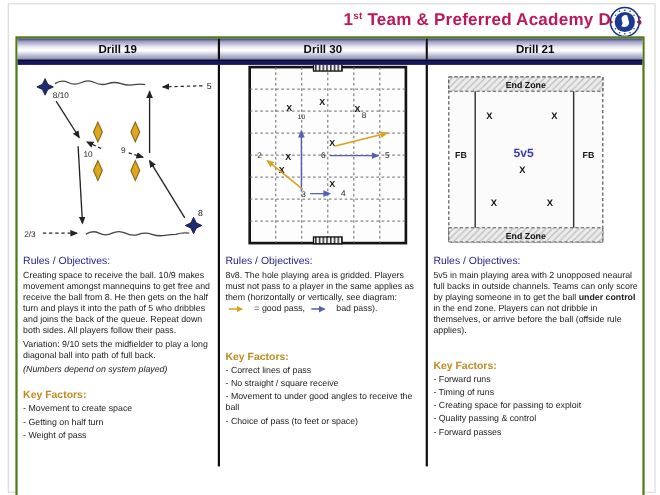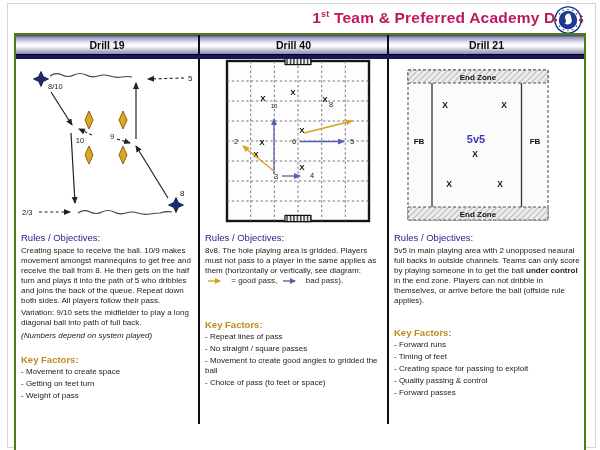--- a/index.html
+++ b/index.html
@@ -58,21 +58,21 @@
   </g>
   <circle cx="2.9" cy="15" r="1.2" fill="#c41e1e"></circle>
   <circle cx="27.1" cy="15" r="1.2" fill="#c41e1e"></circle>
   <circle cx="15" cy="15" r="9.2" fill="#1c3a8f"></circle>
   <path d="M15,8.6 q-4.2,1.8 -2.6,5.4 q1.4,2.8 -0.8,4.6 q2.8,1.6 5.4,0.2 q2.6,-1.6 1.6,-4.8 q-0.8,-3 -1.4,-5.2 Z" fill="#ffffff"></path>
 </svg>
 
 <div class="table">
   <div class="thead">
     <div class="th c1">Drill 19</div>
-    <div class="th c2">Drill 40</div>
+    <div class="th c2">Drill 30</div>
     <div class="th c3">Drill 21</div>
   </div>
   <div class="navy-band"></div>
   <div class="tbody">
 
     <div class="td c1">
       <svg class="diagram" width="182" height="168" viewBox="0 0 182 168">
         <defs>
           <marker id="a19k" markerWidth="9" markerHeight="8" refX="6" refY="3" orient="auto" markerUnits="userSpaceOnUse">
             <path d="M0,0 L7,3 L0,6 Z" fill="#222"></path>
@@ -121,21 +121,21 @@
       <div class="rules-block">
         <p class="sec-h">Rules / Objectives:</p>
         <p class="bt">Creating space to receive the ball. 10/9 makes movement amongst mannequins to get free and receive the ball from 8. He then gets on the half turn and plays it into the path of 5 who dribbles and joins the back of the queue. Repeat down both sides. All players follow their pass.</p>
         <p class="bt">Variation: 9/10 sets the midfielder to play a long diagonal ball into path of full back.</p>
         <p class="bt italic">(Numbers depend on system played)</p>
       </div>
       <div class="key-block key-19">
         <p class="key-h">Key Factors:</p>
         <ul class="kf">
           <li>- Movement to create space</li>
-          <li>- Getting on feet turn</li>
+          <li>- Getting on half turn</li>
           <li>- Weight of pass</li>
         </ul>
       </div>
     </div>
 
     <div class="td c2">
       <svg class="diagram" width="187" height="168" viewBox="0 0 187 168">
         <defs>
           <marker id="a20b" markerWidth="9" markerHeight="8" refX="6" refY="3" orient="auto" markerUnits="userSpaceOnUse">
             <path d="M0,0 L7,3 L0,6 Z" fill="#5560b4"></path>
@@ -218,23 +218,23 @@
                 </marker>
               </defs>
             <line x1="1" y1="4" x2="13" y2="4" stroke="#5560b4" stroke-width="1.4" marker-end="url(#lgb)"></line>
           </svg>
           <span>bad pass).</span>
         </p>
       </div>
       <div class="key-block key-20">
         <p class="key-h">Key Factors:</p>
         <ul class="kf">
-          <li>- Repeat lines of pass</li>
-          <li>- No straight / square passes</li>
-          <li>- Movement to create good angles to gridded the ball</li>
+          <li>- Correct lines of pass</li>
+          <li>- No straight / square receive</li>
+          <li>- Movement to under good angles to receive the ball</li>
           <li>- Choice of pass (to feet or space)</li>
         </ul>
       </div>
     </div>
 
     <div class="td c3">
       <svg class="diagram" width="195" height="168" viewBox="0 0 195 168">
         <defs>
           <pattern id="ezhatch" width="6" height="6" patternUnits="userSpaceOnUse">
             <rect width="6" height="6" fill="#ececec"></rect>
@@ -263,21 +263,21 @@
       </svg>
 
       <div class="rules-block">
         <p class="sec-h">Rules / Objectives:</p>
         <p class="bt"><span>5v5 in main playing area with 2 unopposed neaural full backs in outside channels. Teams can only score by playing someone in to get the ball </span><b>under control</b><span> in the end zone. Players can not dribble in themselves, or arrive before the ball (offside rule applies).</span></p>
       </div>
       <div class="key-block key-21">
         <p class="key-h">Key Factors:</p>
         <ul class="kf">
           <li>- Forward runs</li>
-          <li>- Timing of feet</li>
+          <li>- Timing of runs</li>
           <li>- Creating space for passing to exploit</li>
           <li>- Quality passing &amp; control</li>
           <li>- Forward passes</li>
         </ul>
       </div>
     </div>
 
   </div>
 </div>
 

